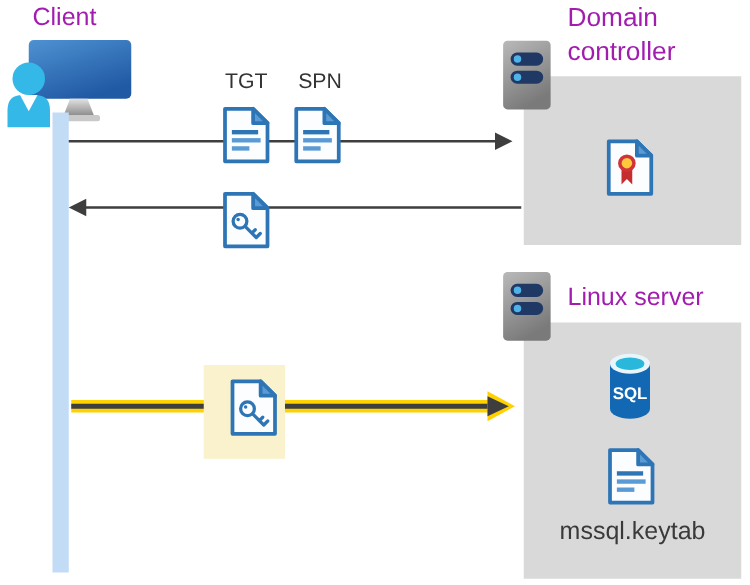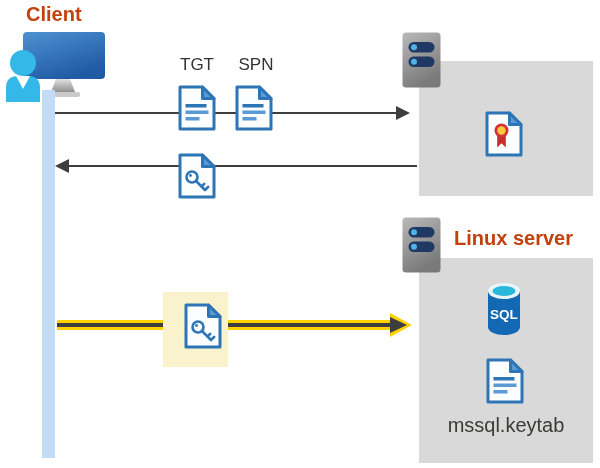--- a/index.html
+++ b/index.html
@@ -1,21 +1,21 @@
 <!DOCTYPE html>
 <html><head>
 <meta charset="utf-8">
 <style>
   html,body{margin:0;padding:0;background:#fff;}
   .canvas{
     position:relative;width:600px;height:468px;background:#FFFFFF;overflow:hidden;
     font-family:"Liberation Sans", sans-serif;
   }
   .abs{position:absolute;}
-  .entity-title{font-weight:bold;color:#c2410c;}
+  .entity-title{font-weight:normal;color:#a21caf;}
   .client-label{left:26px;top:3px;font-size:20px;}
   .dc-title{left:454px;top:1px;width:124px;font-size:21px;line-height:27px;}
   .linux-title{left:454px;top:227px;font-size:20px;white-space:nowrap;}
   .lifeline{left:42px;top:90px;width:13px;height:368px;background:#C3DCF6;}
   .msg-label{font-size:17px;color:#333;width:40px;text-align:center;top:55px;}
   .tgt-label{left:177px;}
   .spn-label{left:236px;}
   .gray-box{background:#D9D9D9;width:174px;}
   .dc-box{left:419px;top:61px;height:135px;}
   .linux-box{left:419px;top:258px;height:205px;}
@@ -137,20 +137,21 @@
       <use href="#sym-doc-key"></use>
     </svg>
   <svg class="abs" style="left:183px;top:302px;" width="40" height="48">
       <use href="#sym-doc-key"></use>
     </svg>
 
   <div class="abs gray-box dc-box"></div>
   <svg class="abs" style="left:402px;top:32px;" width="39" height="56">
       <use href="#sym-server"></use>
     </svg>
+  <div class="abs entity-title dc-title">Domain controller</div>
   <svg class="abs" style="left:484px;top:110px;" width="40" height="48">
       <use href="#sym-doc-cert"></use>
     </svg>
 
   <div class="abs gray-box linux-box"></div>
   <svg class="abs" style="left:402px;top:217px;" width="39" height="56">
       <use href="#sym-server"></use>
     </svg>
   <div class="abs entity-title linux-title">Linux server</div>
   <svg class="abs" style="left:487px;top:282px;" width="34" height="54">

